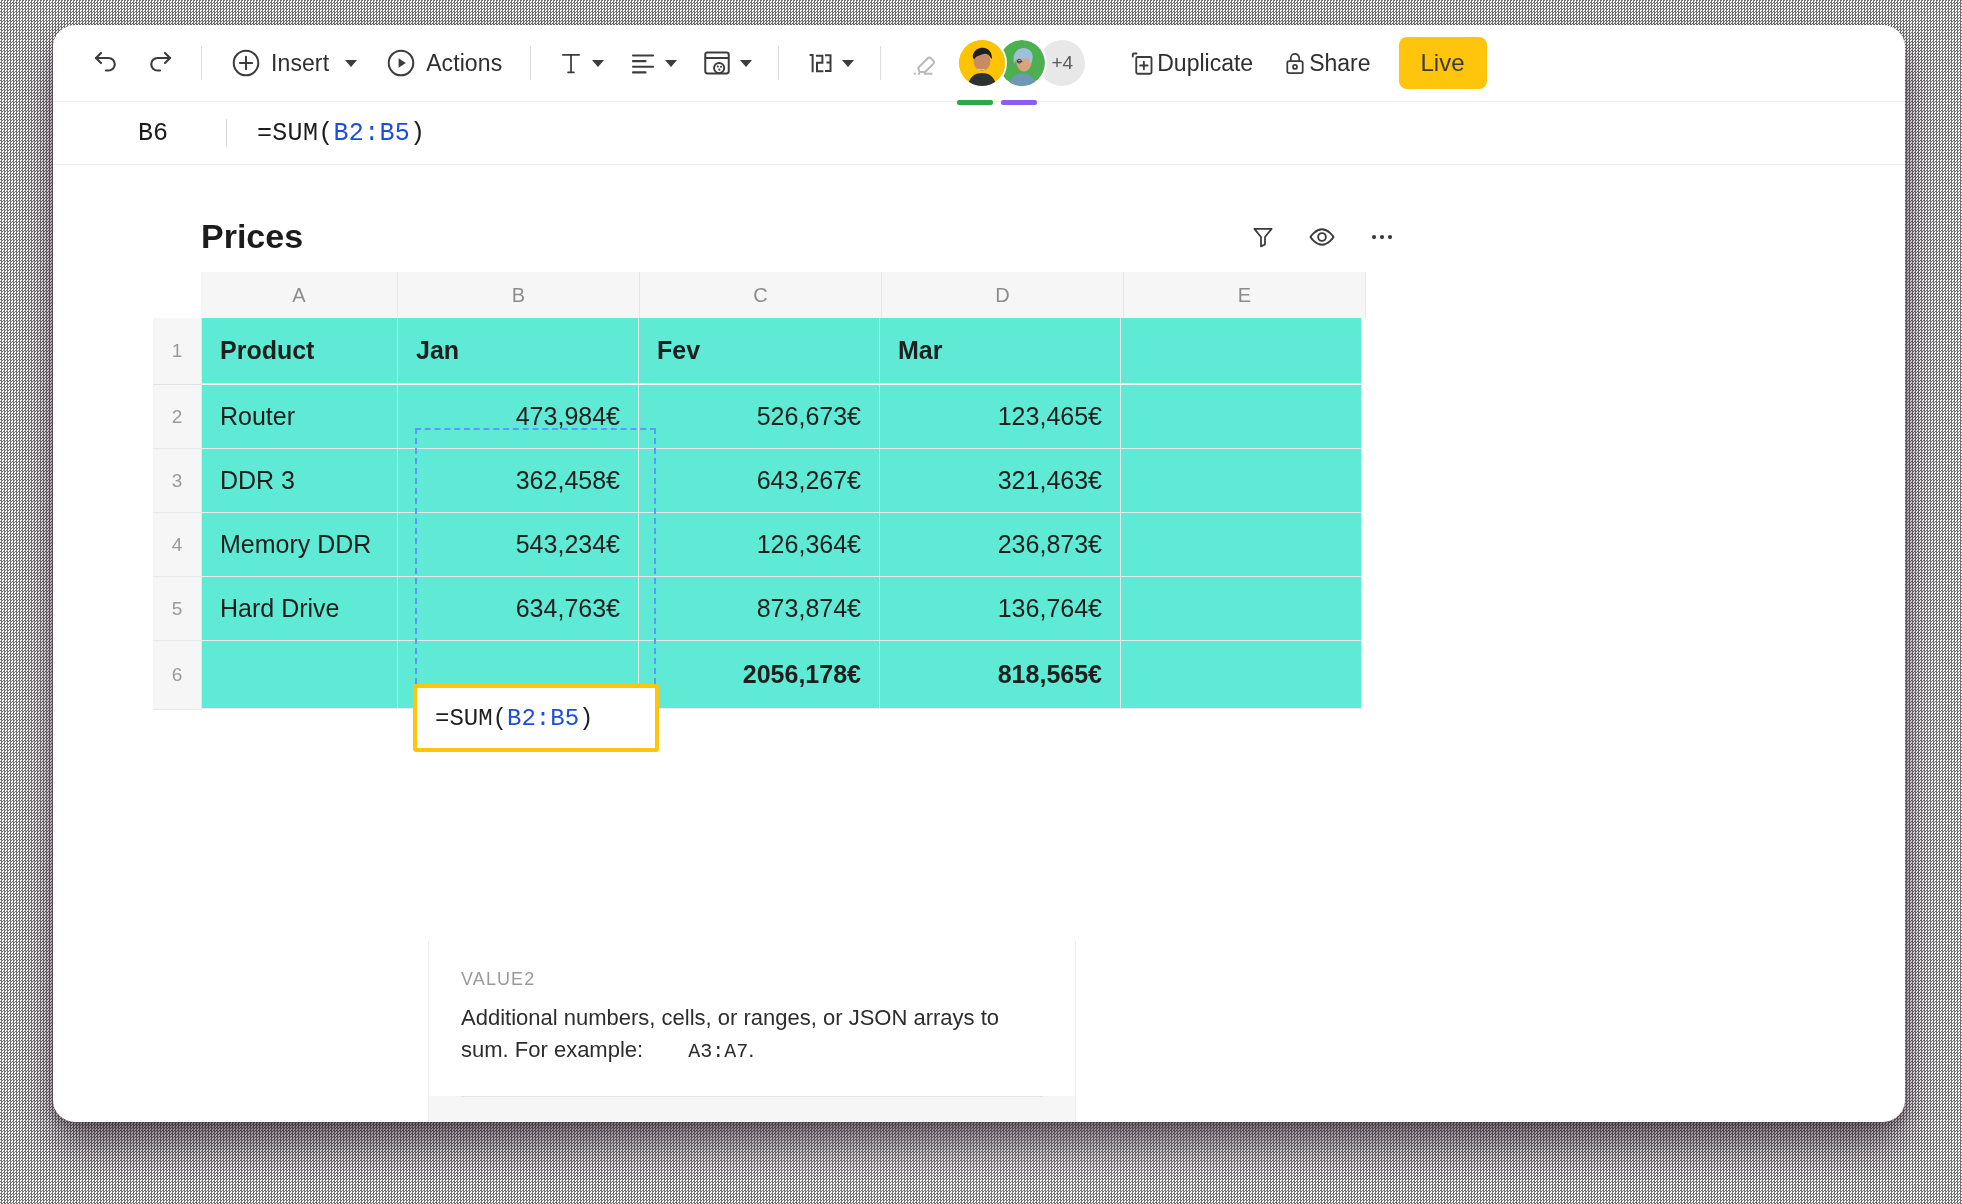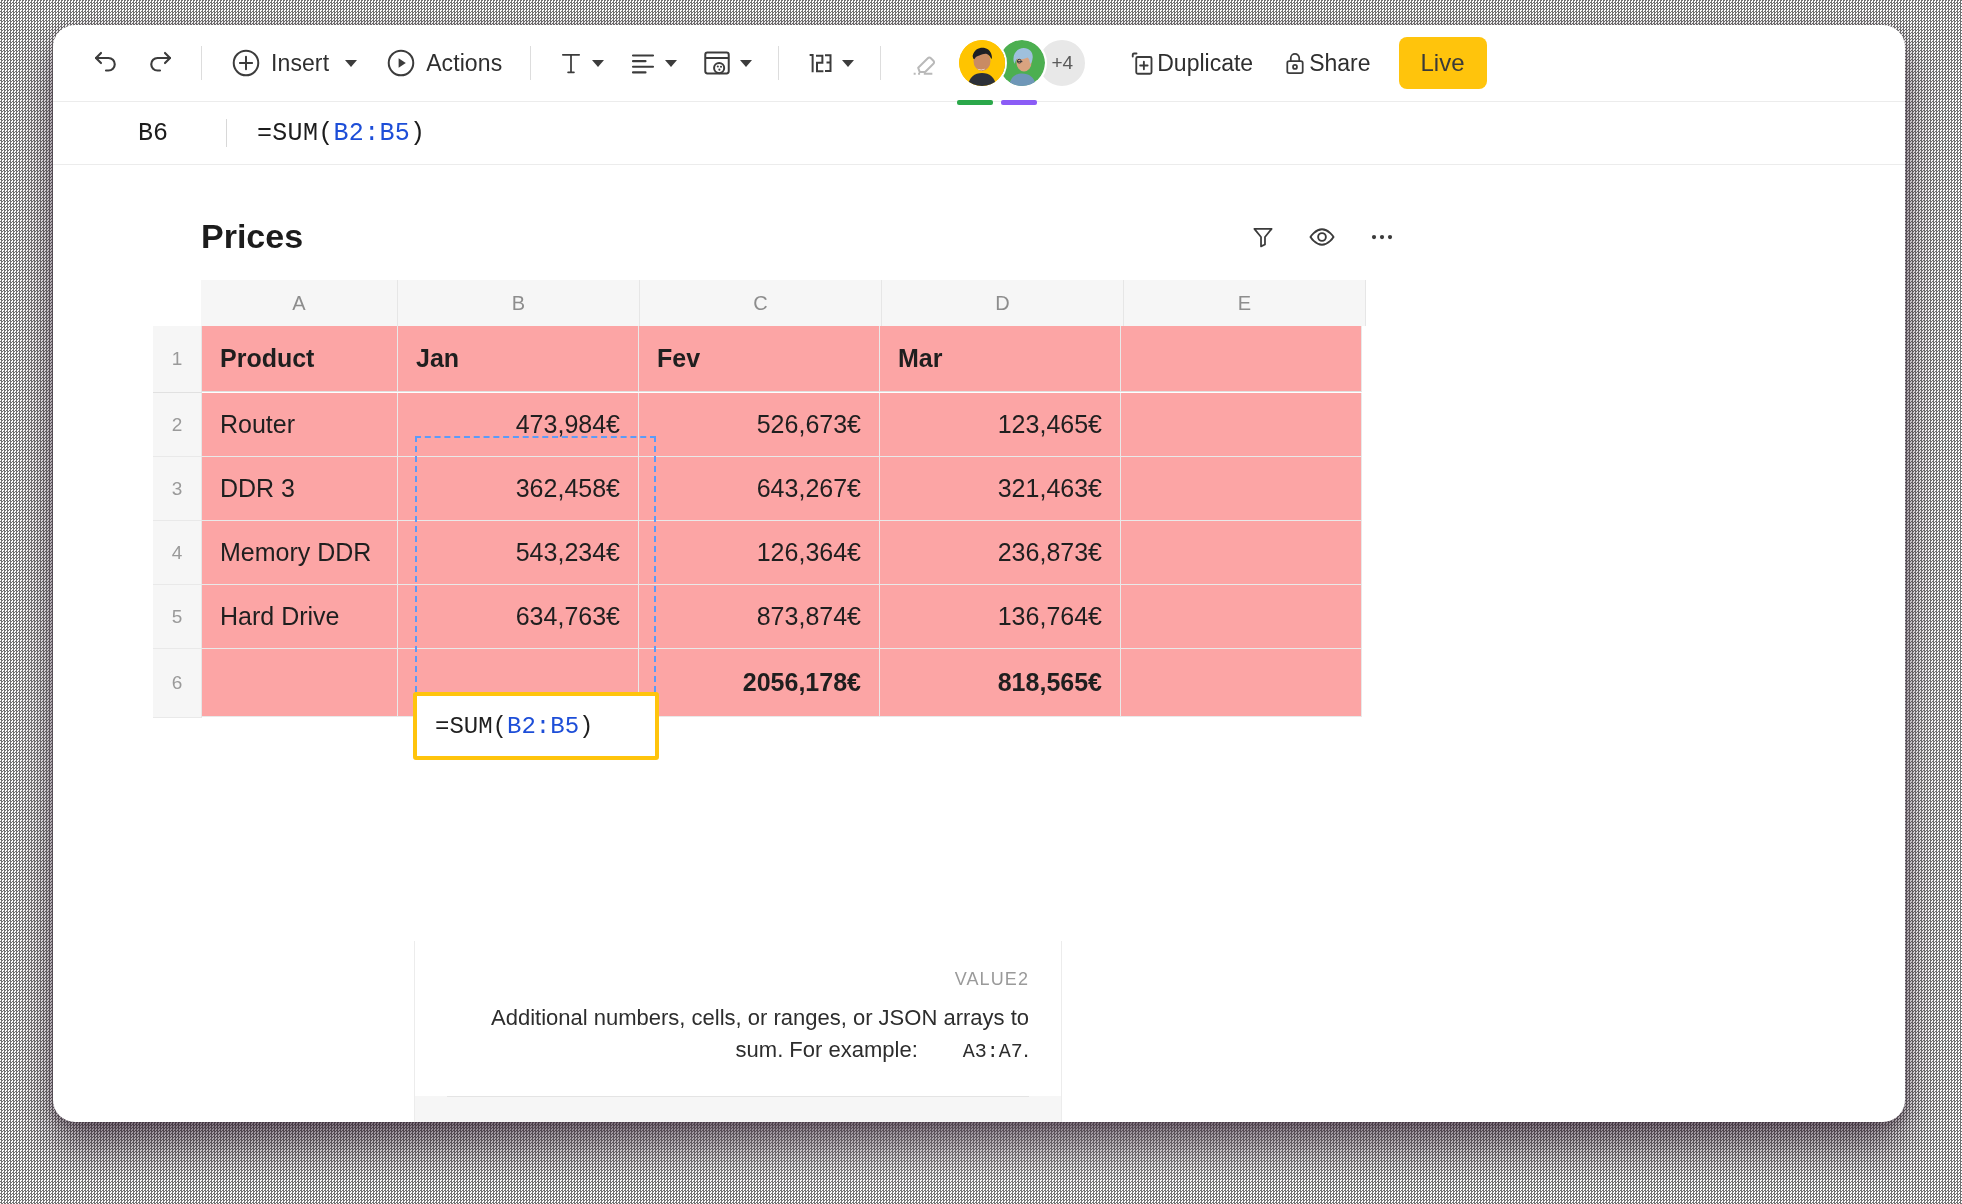--- a/index.html
+++ b/index.html
@@ -192,21 +192,21 @@
   .sheet-area {
     flex: 1 1 auto;
     padding: 52px 0 0 0;
     position: relative;
     overflow: hidden;
   }
   .sheet-head {
     display: flex;
     align-items: center;
     padding: 0 30px 0 148px;
-    margin-bottom: 24px;
+    margin-bottom: 16px;
   }
   .sheet-title {
     font-size: 34px;
     font-weight: bold;
     color: #1c1c1c;
   }
   .sheet-head-icons {
     margin-left: auto;
     display: flex;
     align-items: center;
@@ -247,21 +247,21 @@
   }
   .cell {
     border-right: 1px solid #e9e9e9;
     border-bottom: 1px solid #e9e9e9;
     height: 64px;
     display: flex;
     align-items: center;
     padding: 0 18px;
     font-size: 25px;
     color: #1f1f1f;
-    background: #fca5a5;
+    background: #5eead4;
     box-sizing: border-box;
     cursor: cell;
     position: relative;
   }
   .cell.num { justify-content: flex-end; }
   .cell.bold { font-weight: bold; }
   .hdr-row .cell { font-weight: bold; border-bottom: 1px solid #e1e1e1; }
   .hdr-row .rh { border-bottom: 1px solid #e1e1e1; }
   .data-row .rh { border-bottom: 1px solid #e9e9e9; }
 
@@ -300,28 +300,27 @@
     padding: 0 18px;
     font-family: "Liberation Mono", monospace;
     font-size: 24px;
     color: #1f1f1f;
     z-index: 5;
   }
 
   
   .help-panel {
     position: absolute;
-    left: 361px;
+    left: 375px;
     top: 776px;
     width: 646px;
     background: #ffffff;
     border-left: 1px solid #ececec;
     border-right: 1px solid #ececec;
     z-index: 6;
-    text-align: right;
   }
   .help-sec {
     padding: 28px 32px 30px 32px;
     position: relative;
   }
   .help-sec.shaded { background: #f6f6f6; }
   .help-sec + .help-sec.shaded::before {
     content: "";
     position: absolute;
     left: 32px; right: 32px; top: 0;

